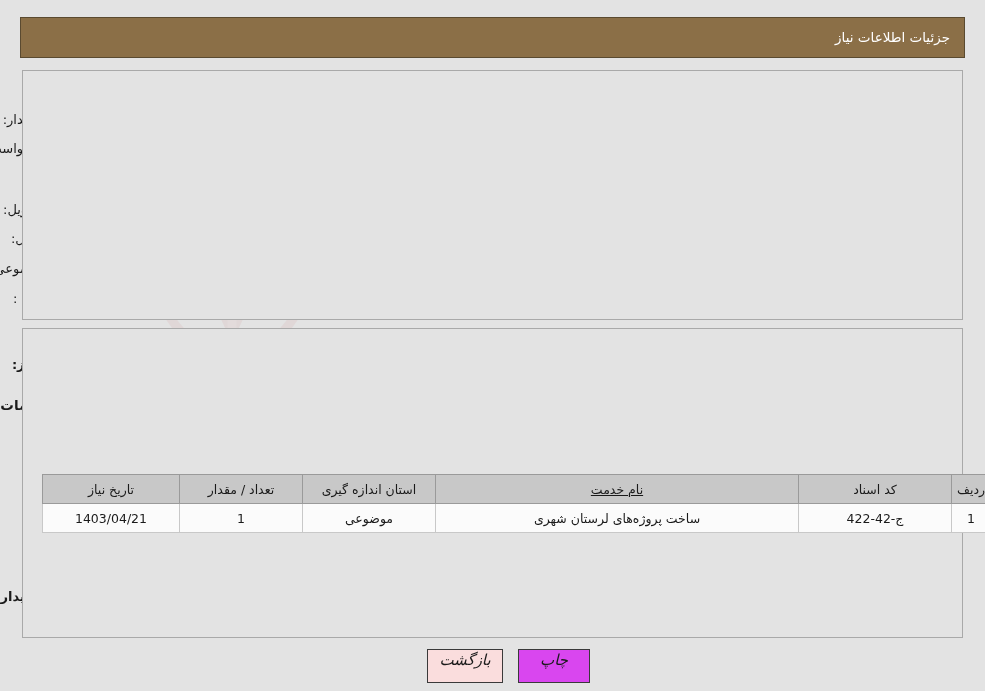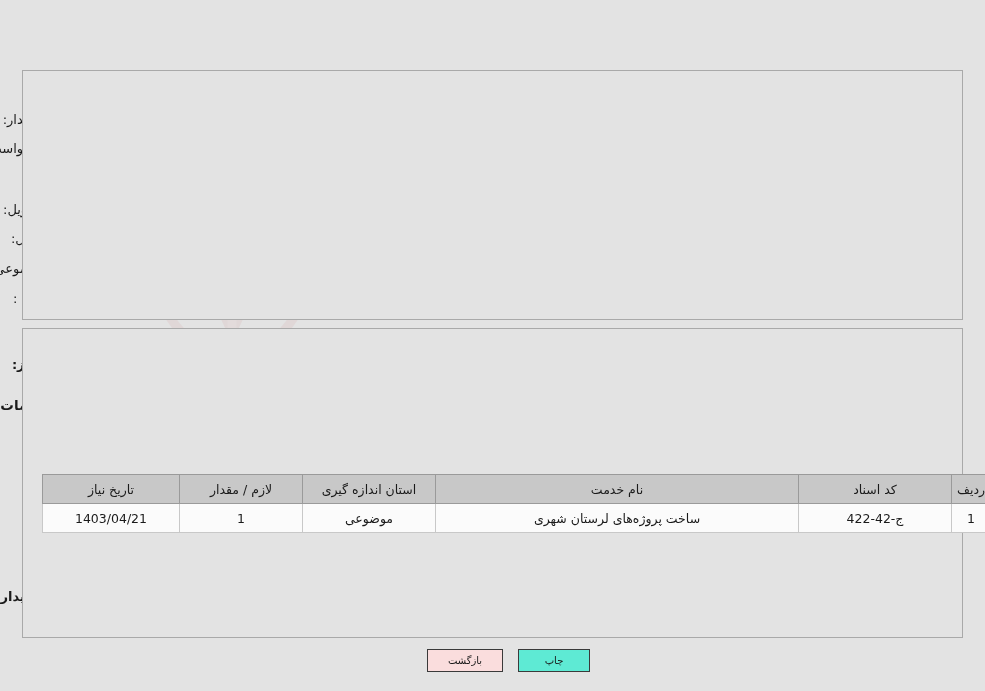--- a/index.html
+++ b/index.html
@@ -190,55 +190,59 @@
   #svc-table td {
     background: #fbfbfb;
     border: 1px solid #c8c8c8;
     font-size: 12.5px;
     color: #1a1a1a;
     height: 26px;
     text-align: center;
   }
   .col-row  { width: 36px; }
   .col-code { width: 150px; }
-  .col-name { width: 360px; }
+  .col-name { width: 360px; text-decoration: underline; }
   .col-unit { width: 130px; }
   .col-qty  { width: 120px; }
   .col-date { width: 134px; margin-left: 23px; }
 
   
   .btn {
     position: absolute;
     box-sizing: border-box;
     border: 1px solid #3a3a3a;
-    font-size: 10px;
+    font-size: 15px;
     color: #1a1a1a;
     text-align: center;
     line-height: 21px;
-    height: 23px;
+    height: 34px;
     cursor: pointer;
     z-index: 3;
-  }
-  #btn-print  { background: #5eead4; left: 518px; top: 649px; width: 72px; }
+    font-style: italic;
+  }
+  #btn-print  { background: #d946ef; left: 518px; top: 649px; width: 72px; }
   #btn-back   { background: #fadddd; left: 427px; top: 649px; width: 76px; }
 </style>
 </head>
 <body>
 
 <div id="page">
 
   <div class="watermark">
     <svg class="wm-shield" viewBox="0 0 165 190">
       <path d="M82 6 L156 34 L156 96 C156 140 120 170 82 184 C44 170 8 140 8 96 L8 34 Z" fill="none" stroke="#d8b6b6" stroke-width="9"></path>
       <path d="M40 58 L82 150 L124 58" fill="none" stroke="#d8b6b6" stroke-width="11"></path>
       <path d="M82 72 L82 150" fill="none" stroke="#e4c7c7" stroke-width="9"></path>
     </svg>
     <div class="wm-text">AnaTender.net</div>
   </div>
 
+  <div class="header-bar">
+    <div class="header-title">جزئیات اطلاعات نیاز</div>
+  </div>
 
   <div class="panel" id="panel-top"></div>
 
   <div class="lbl" style="right:880px; top:83px;">شماره نیاز:</div>
   <div class="fld fld-center" style="right:175px; top:81px; width:200px;">1103108852000002</div>
 
   <div class="lbl" style="right:414px; top:83px;">تاریخ و ساعت اعلان عمومی:</div>
   <div class="fld fld-center" style="right:700px; top:81px; width:180px;">1403/04/14 - 08:37</div>
 
   <div class="lbl" style="right:880px; top:112px;">نام دستگاه خریدار:</div>
@@ -293,21 +297,21 @@
   <div class="lbl lbl-b" style="right:880px; top:438px;">گروه خدمت:</div>
   <div class="fld fld-right" style="right:175px; top:434px; width:633px; height:24px;">ساختمان</div>
 
   <table id="svc-table">
     <thead>
       <tr>
         <th class="col-row">ردیف</th>
         <th class="col-code">کد اسناد</th>
         <th class="col-name">نام خدمت</th>
         <th class="col-unit">استان اندازه گیری</th>
-        <th class="col-qty">لازم / مقدار</th>
+        <th class="col-qty">تعداد / مقدار</th>
         <th class="col-date">تاریخ نیاز</th>
       </tr>
     </thead>
     <tbody>
       <tr>
         <td>1</td>
         <td>ج-42-422</td>
         <td>ساخت پروژه‌های لرستان شهری</td>
         <td>موضوعی</td>
         <td>1</td>

